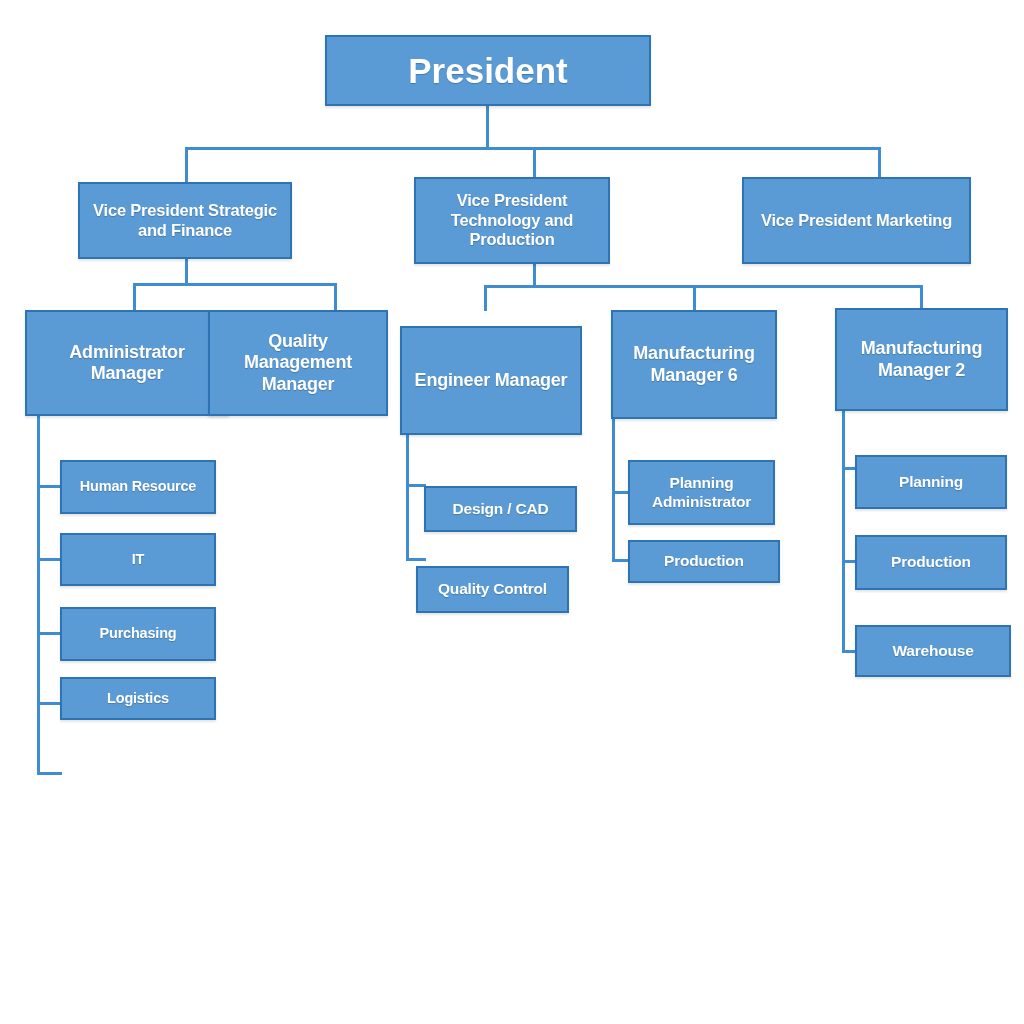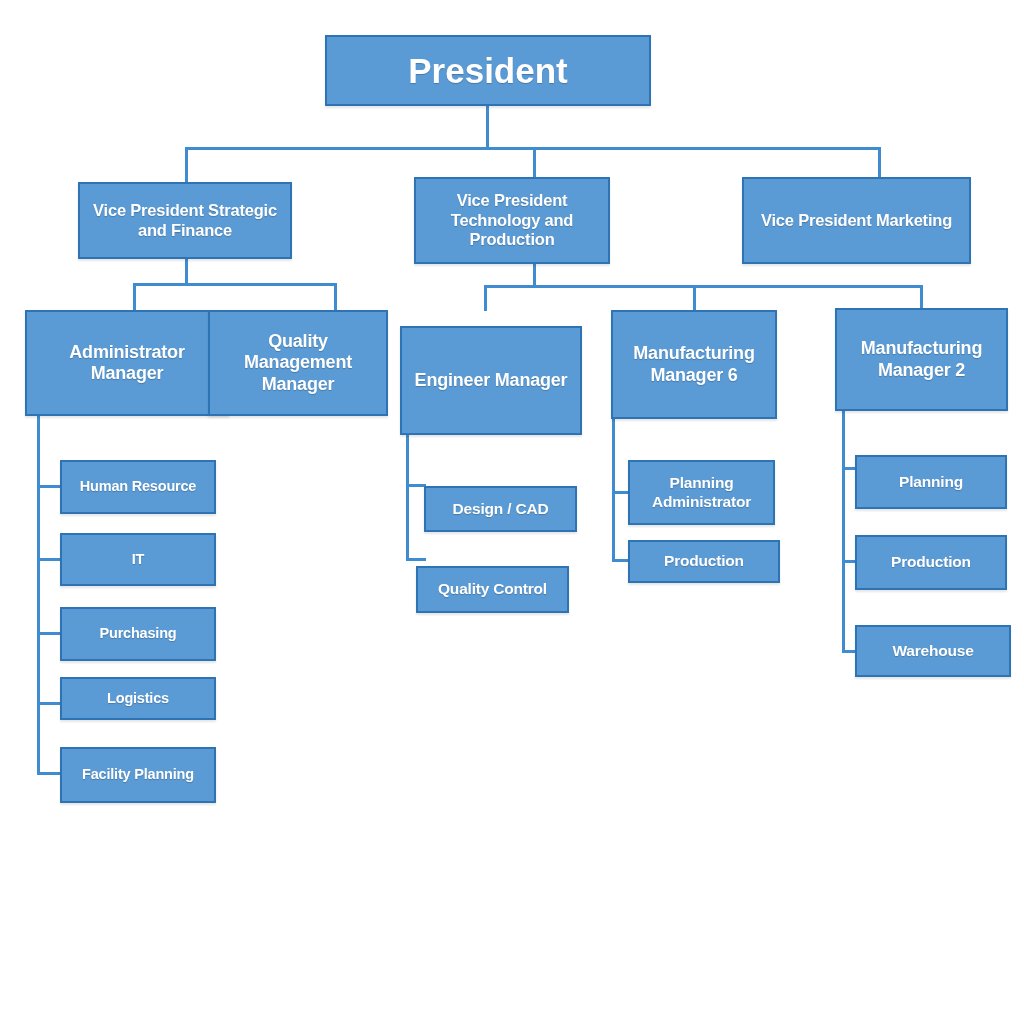--- a/index.html
+++ b/index.html
@@ -105,21 +105,20 @@
   <div class="node lvl2" style="left:835px; top:308px; width:173px; height:103px;">Manufacturing Manager 2</div>
 
   <div class="node lvl3" style="left:60px; top:460px; width:156px; height:54px;">Human Resource</div>
 
   <div class="node lvl3" style="left:60px; top:533px; width:156px; height:53px;">IT</div>
 
   <div class="node lvl3" style="left:60px; top:607px; width:156px; height:54px;">Purchasing</div>
 
   <div class="node lvl3" style="left:60px; top:677px; width:156px; height:43px;text-align:right;">Logistics</div>
 
-  <div class="node lvl3" style="left:60px; top:747px; width:156px; height:56px;">Facility Planning</div>
 
   <div class="node lvl3s" style="left:424px; top:462px; width:153px; height:46px;margin-top:24px;">Design / CAD</div>
 
   <div class="node lvl3s" style="left:416px; top:538px; width:153px; height:47px;margin-top:28px;">Quality Control</div>
 
   <div class="node lvl3s" style="left:628px; top:460px; width:147px; height:65px;">Planning Administrator</div>
 
   <div class="node lvl3s" style="left:628px; top:540px; width:152px; height:43px;">Production</div>
 
   <div class="node lvl3s" style="left:855px; top:442px; width:152px; height:54px;margin-top:13px;">Planning</div>

